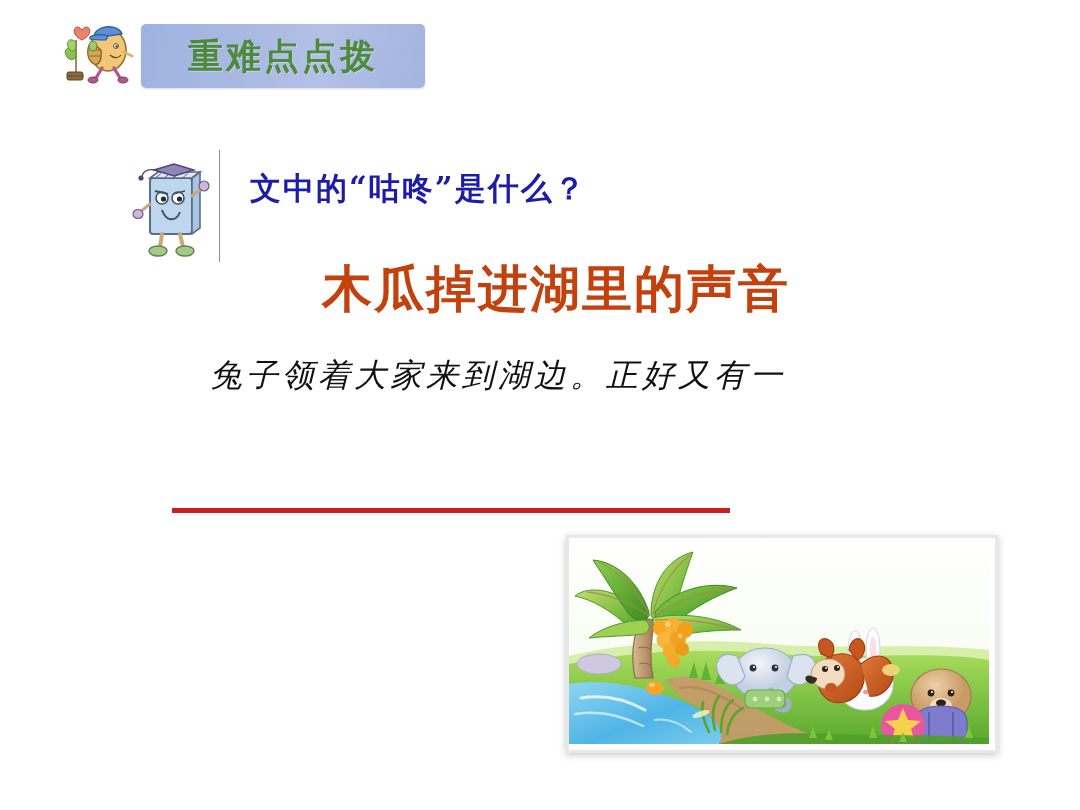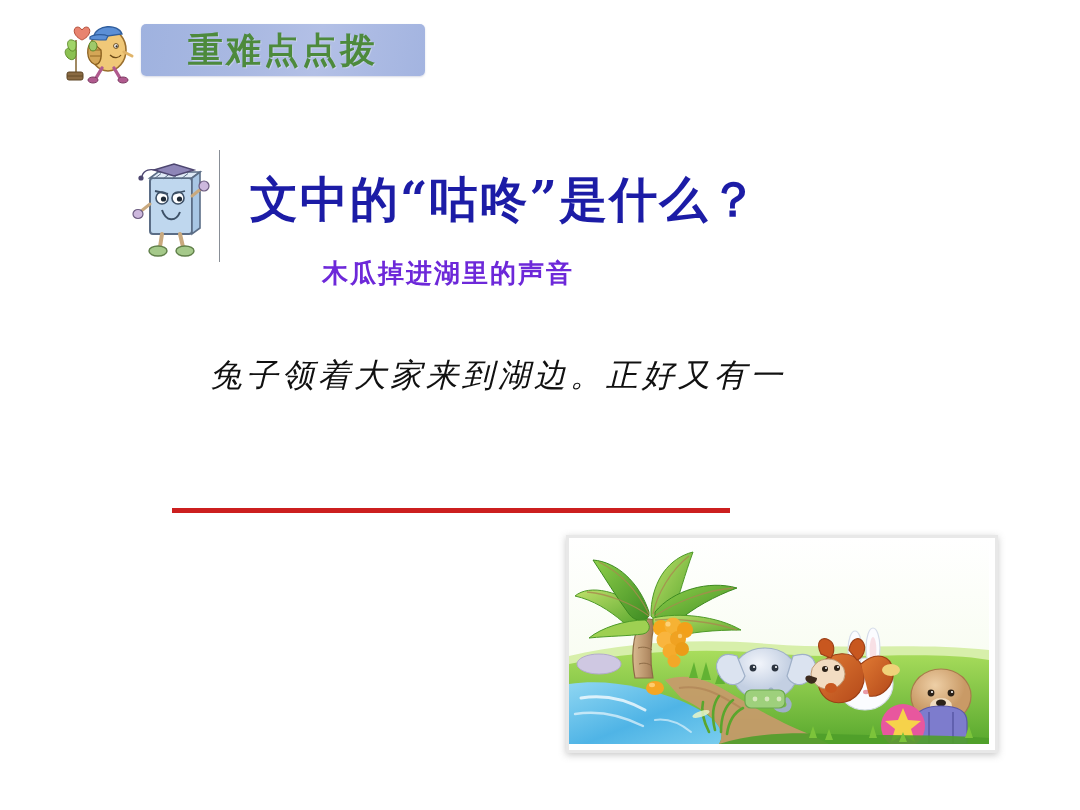--- a/index.html
+++ b/index.html
@@ -27,21 +27,21 @@
     left: 46px;
     top: 10px;
     width: 100px;
     height: 80px;
   }
   .header-banner {
     position: absolute;
     left: 141px;
     top: 24px;
     width: 284px;
-    height: 52px;
+    height: 64px;
     border-radius: 5px;
     background: linear-gradient(100deg, #9fb2df 0%, #aab9e2 38%, #b3c0e6 62%, #a3b4e0 100%);
     box-shadow: 0 1px 2px rgba(120,130,170,0.30);
   }
   .header-banner-text {
     position: absolute;
     left: 0; right: 0;
     top: 50%;
     transform: translateY(-50%);
     text-align: center;
@@ -67,34 +67,34 @@
     left: 219px;
     top: 150px;
     width: 1px;
     height: 112px;
     background: #888e96;
   }
   .question-line {
     position: absolute;
     left: 250px;
     top: 168px;
-    font-size: 48px;
+    font-size: 31px;
     font-weight: bold;
     color: #1c1ca6;
     letter-spacing: 2px;
     white-space: nowrap;
     font-family: "DejaVu Serif", "Liberation Serif", serif;
   }
   .answer-line {
     position: absolute;
     left: 322px;
     top: 256px;
-    font-size: 26px;
+    font-size: 50px;
     font-weight: bold;
-    color: #6d28d9;
+    color: #c2410c;
     letter-spacing: 2px;
     white-space: nowrap;
     font-family: "DejaVu Serif", "Liberation Serif", serif;
   }
 
   
   .body-line {
     position: absolute;
     font-size: 32px;
     color: #111111;

